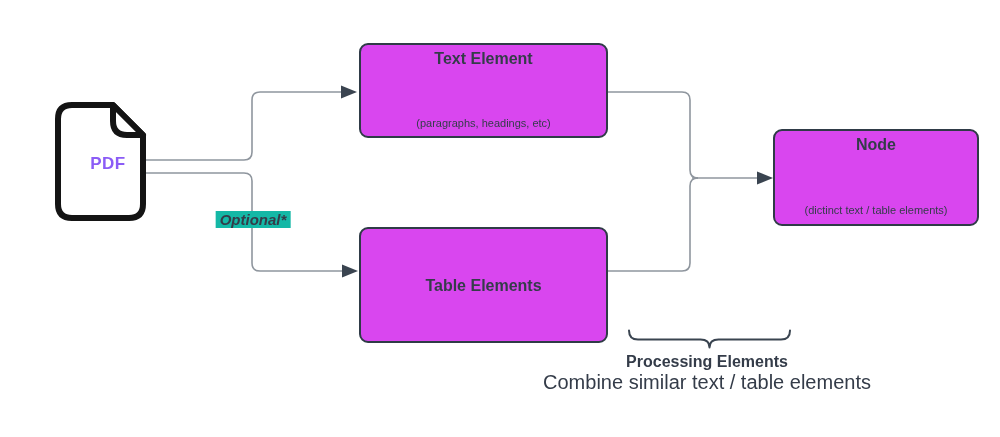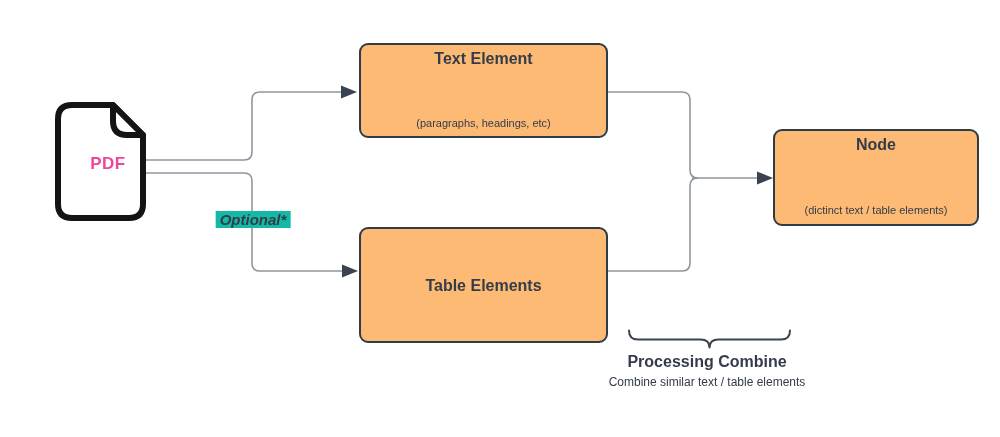--- a/index.html
+++ b/index.html
@@ -9,45 +9,45 @@
   }
   .connectors{position:absolute;left:0;top:0;width:1000px;height:437px;}
   .connectors path.flow{fill:none;stroke:#8f969e;stroke-width:1.6;}
   .connectors polygon.head{fill:#3a4450;stroke:none;}
   .connectors path.brace{fill:none;stroke:#3a4450;stroke-width:2;stroke-linecap:round;stroke-linejoin:round;}
 
   .pdf-wrap{position:absolute;left:54px;top:101px;width:93px;height:121px;}
   .pdf-wrap svg{display:block;}
   .pdf-label{
     position:absolute;left:0;top:53px;width:100%;box-sizing:border-box;padding-left:15px;
-    text-align:center;font-weight:700;font-size:17px;letter-spacing:0.5px;color:#ec4899;
+    text-align:center;font-weight:700;font-size:17px;letter-spacing:0.5px;color:#8b5cf6;
   }
 
   .box{
-    position:absolute;background:#fdba74;border:2px solid #2f3b47;border-radius:9px;
+    position:absolute;background:#d946ef;border:2px solid #2f3b47;border-radius:9px;
     box-sizing:border-box;display:flex;flex-direction:column;align-items:center;justify-content:center;
     text-align:center;line-height:21px;color:#343c49;
   }
   .box-title{font-weight:700;font-size:16px;}
   .box-sub{font-size:11px;margin-top:44px;}
   .box-text{left:359px;top:43px;width:249px;height:95px;}
   .box-table{left:359px;top:227px;width:249px;height:116px;}
   .box-node{left:773px;top:129px;width:206px;height:97px;padding:0 15px;line-height:21.5px;}
 
   .optional{
     position:absolute;left:253px;top:211px;transform:translateX(-50%);
     font-style:italic;font-weight:700;font-size:15px;color:#343c49;
     background:#14b8a6;padding:0 4px;white-space:nowrap;
   }
   .caption{
     position:absolute;left:707px;top:352px;transform:translateX(-50%);
     text-align:center;white-space:nowrap;line-height:20px;color:#343c49;
   }
   .cap-title{font-weight:700;font-size:16px;}
-  .cap-sub{font-size:12px;}
+  .cap-sub{font-size:20px;}
 </style>
 </head>
 <body>
 
 <div class="canvas">
 
   <svg class="connectors" viewBox="0 0 1000 437" xmlns="http://www.w3.org/2000/svg">
 
     <path class="flow" d="M 146 160 H 244 Q 252 160 252 152 V 100 Q 252 92 260 92 H 342"></path>
     <polygon class="head" points="341,85.5 357,92 341,98.5"></polygon>
@@ -83,17 +83,17 @@
   </div>
 
   <div class="box box-node">
     <div class="box-title">Node</div>
     <div class="box-sub">(dictinct text / table elements)</div>
   </div>
 
   <div class="optional">Optional*</div>
 
   <div class="caption">
-    <div class="cap-title">Processing Combine</div>
+    <div class="cap-title">Processing Elements</div>
     <div class="cap-sub">Combine similar text / table elements</div>
   </div>
 
 </div>
 
 </body></html>

